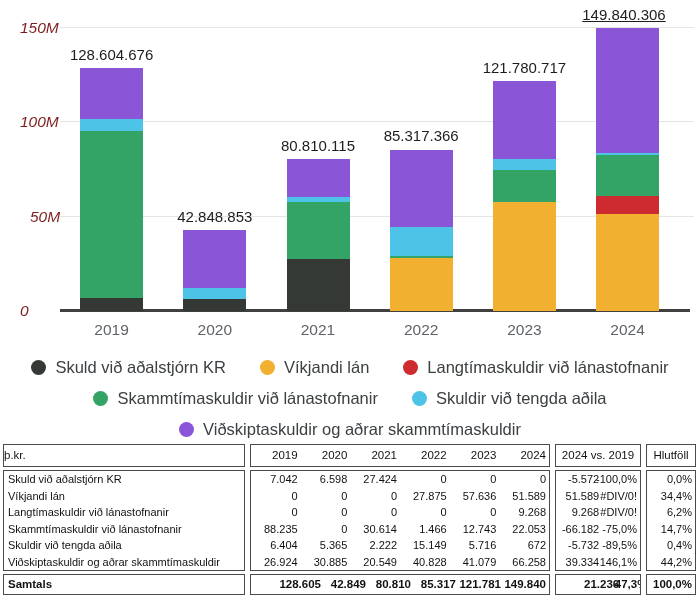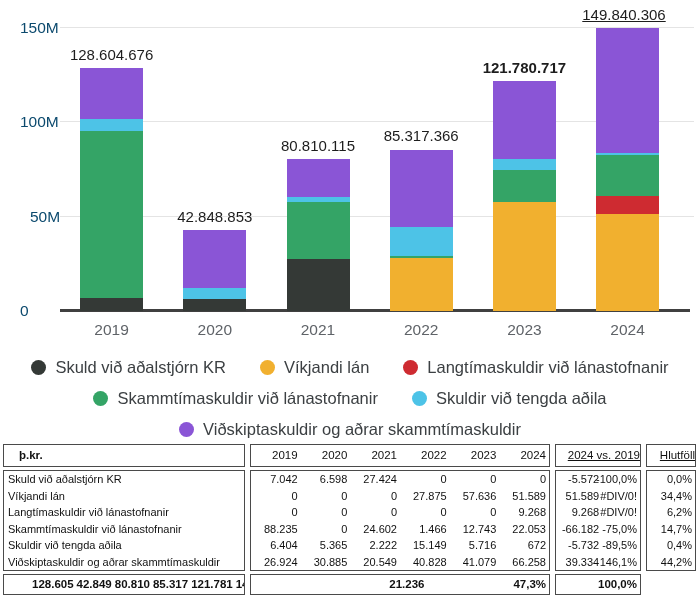--- a/index.html
+++ b/index.html
@@ -3,22 +3,22 @@
 <meta charset="utf-8">
 <style>
   html,body{margin:0;padding:0;background:#fff;}
   body{width:700px;height:601px;position:relative;overflow:hidden;
        font-family:"Liberation Sans",sans-serif;-webkit-font-smoothing:antialiased;}
 
   
   .chart{position:absolute;top:0;left:0;width:700px;height:345px;}
   .gridline{position:absolute;left:60px;width:634px;height:1px;background:#e4e4e4;}
   .axis{position:absolute;left:60px;width:630px;height:3px;background:#404040;top:309px;}
-  .ytick{position:absolute;left:20px;width:42px;height:19px;font-size:15.5px;color:#0c4a6e;
-         text-align:left;line-height:19px;}
+  .ytick{position:absolute;left:20px;width:42px;height:19px;font-size:15.5px;color:#7f1d1d;
+         text-align:left;line-height:19px;font-style:italic;}
   .xtick{position:absolute;top:320px;width:90px;height:19px;font-size:15.5px;color:#5f6368;
          text-align:center;line-height:19px;}
   .bar{position:absolute;bottom:34px;width:63px;display:flex;flex-direction:column-reverse;}
   .seg{width:100%;}
   .total-label{position:absolute;width:130px;height:18px;font-size:15px;color:#1d1d1d;
                text-align:center;line-height:18px;white-space:nowrap;}
 
   
   .legend{position:absolute;top:345px;left:0;width:700px;}
   .legend-row{display:flex;justify-content:center;column-gap:34px;height:22px;margin-bottom:9px;}
@@ -27,25 +27,25 @@
   .dot{width:15px;height:15px;border-radius:50%;flex:0 0 auto;}
   .legend-label{font-size:16.5px;color:#3c4043;white-space:nowrap;}
 
   
   .fin-table{position:absolute;top:444px;left:3px;display:grid;
              grid-template-columns:242px 300px 86px 50px;
              grid-template-rows:23px 101px 21px;
              gap:3px 5px;font-size:11px;color:#111;}
   .box{border:1px solid #4a4a4a;background:#fff;overflow:hidden;box-sizing:border-box;}
   .head{line-height:21px;font-size:11.5px;}
-  .label-head{padding-left:15px;font-weight:bold;}
+  .label-head{padding-left:0;}
   .years-grid{display:grid;grid-template-columns:repeat(6,1fr);}
   .years-head{align-content:center;}
   .vs-grid{display:grid;grid-template-columns:55% 45%;}
-  .center{text-align:right;text-decoration:underline;}
+  .center{text-align:center;}
   .num{text-align:right;padding-right:3px;white-space:nowrap;}
   .labels-body{display:grid;grid-template-rows:repeat(6,1fr);align-content:stretch;}
   .years-body,.vs-body,.ratio-body{display:grid;align-content:stretch;}
   .years-body{grid-template-columns:repeat(6,1fr);grid-template-rows:repeat(6,1fr);}
   .vs-body{grid-template-columns:55% 45%;grid-template-rows:repeat(6,1fr);}
   .ratio-body{grid-template-rows:repeat(6,1fr);}
   .rowlabel{padding-left:4px;white-space:nowrap;display:flex;align-items:center;}
   .cell{display:flex;align-items:center;justify-content:flex-end;padding-right:3px;white-space:nowrap;}
   .total-row{font-weight:bold;font-size:11.5px;line-height:19px;}
   .total-row.labelcell{padding-left:4px;}
@@ -94,21 +94,21 @@
       <div class="seg" style="height: 77.0288px; background: rgb(138, 85, 214);"></div>
     </div>
     <div class="total-label" style="left: 356.2px; top: 127px;">85.317.366</div>
     <div class="xtick" style="left: 376.2px;">2022</div>
     <div class="bar" style="left: 492.9px;">
       <div class="seg" style="height: 108.74px; background: rgb(241, 176, 47);"></div>
       <div class="seg" style="height: 32.7337px; background: rgb(52, 164, 102);"></div>
       <div class="seg" style="height: 10.7842px; background: rgb(77, 195, 231);"></div>
       <div class="seg" style="height: 77.5024px; background: rgb(138, 85, 214);"></div>
     </div>
-    <div class="total-label" style="left: 459.4px; top: 59.2398px; font-weight: bold;">121.780.717</div>
+    <div class="total-label" style="left: 459.4px; top: 59.2398px;">121.780.717</div>
     <div class="xtick" style="left: 479.4px;">2023</div>
     <div class="bar" style="left: 596.1px;">
       <div class="seg" style="height: 97.3312px; background: rgb(241, 176, 47);"></div>
       <div class="seg" style="height: 17.4856px; background: rgb(206, 43, 49);"></div>
       <div class="seg" style="height: 41.6067px; background: rgb(52, 164, 102);"></div>
       <div class="seg" style="height: 1.26784px; background: rgb(77, 195, 231);"></div>
       <div class="seg" style="height: 125.007px; background: rgb(138, 85, 214);"></div>
     </div>
     <div class="total-label" style="left: 559px; top: 6.30187px; text-decoration: underline;">149.840.306</div>
     <div class="xtick" style="left: 582.6px;">2024</div>
@@ -182,21 +182,21 @@
       <div class="cell">57.636</div>
       <div class="cell">51.589</div>
       <div class="cell">0</div>
       <div class="cell">0</div>
       <div class="cell">0</div>
       <div class="cell">0</div>
       <div class="cell">0</div>
       <div class="cell">9.268</div>
       <div class="cell">88.235</div>
       <div class="cell">0</div>
-      <div class="cell">24.602</div>
+      <div class="cell">30.614</div>
       <div class="cell">1.466</div>
       <div class="cell">12.743</div>
       <div class="cell">22.053</div>
       <div class="cell">6.404</div>
       <div class="cell">5.365</div>
       <div class="cell">2.222</div>
       <div class="cell">15.149</div>
       <div class="cell">5.716</div>
       <div class="cell">672</div>
       <div class="cell">26.924</div>
@@ -222,20 +222,21 @@
     </div>
   <div class="box ratio-body" id="ratioBody">
       <div class="cell">0,0%</div>
       <div class="cell">34,4%</div>
       <div class="cell">6,2%</div>
       <div class="cell">14,7%</div>
       <div class="cell">0,4%</div>
       <div class="cell">44,2%</div>
     </div>
 
+  <div class="box total-row labelcell">Samtals</div>
   <div class="box years-grid total-row years-total" id="yearsTotal">
       <span class="num">128.605</span>
       <span class="num">42.849</span>
       <span class="num">80.810</span>
       <span class="num">85.317</span>
       <span class="num">121.781</span>
       <span class="num">149.840</span>
     </div>
   <div class="box vs-grid total-row vs-total" id="vsTotal">
       <span class="num">21.236</span>

